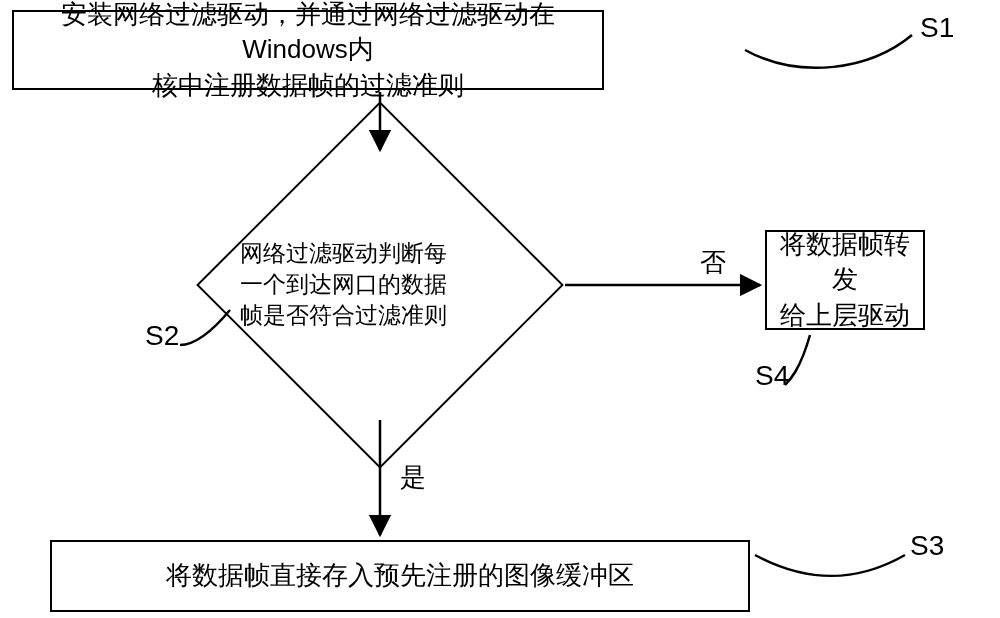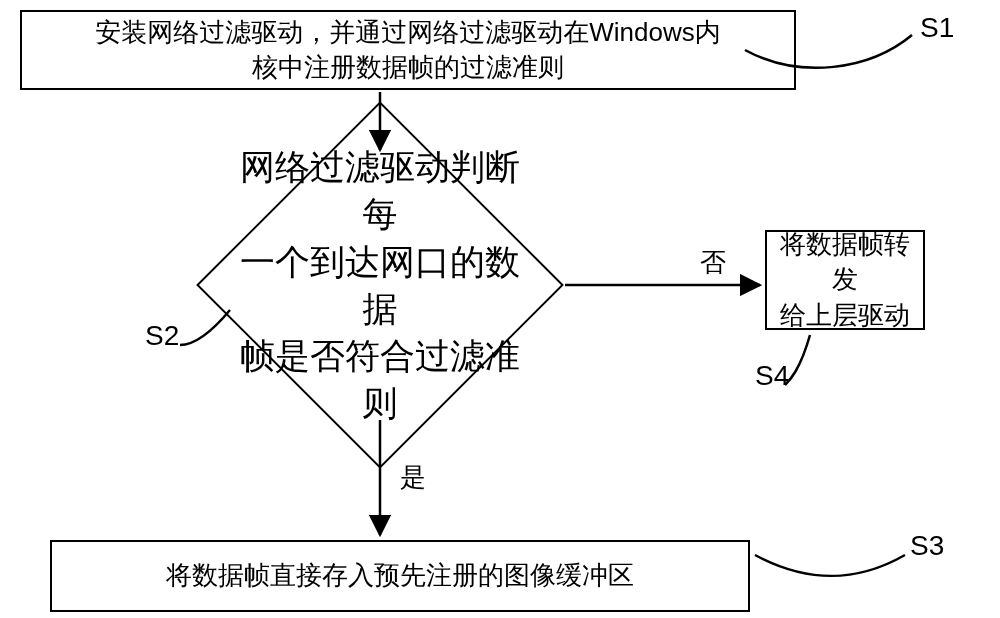--- a/index.html
+++ b/index.html
@@ -31,22 +31,21 @@
     width: 100%;
     height: 100%;
     border: 2px solid #000;
     transform: rotate(45deg);
     background: #fff;
   }
   .diamond-text {
     position: absolute;
     top: 50%; left: 50%;
     transform: translate(-50%, -50%);
-    text-align: center;
-    font-size: 35px;
+    font-size: 23px;
     line-height: 1.35;
     width: 280px;
   }
   .label {
     position: absolute;
     font-size: 28px;
   }
   .edge-label {
     position: absolute;
     font-size: 26px;
@@ -55,21 +54,21 @@
     position: absolute;
     top: 0; left: 0;
     width: 1000px;
     height: 618px;
     pointer-events: none;
   }
 </style>
 </head>
 <body>
 
-<div class="box" style="left:20px; top:10px; width:776px; height:80px;">
+<div class="box" style="left:12px; top:10px; width:592px; height:80px;">
   <span style="white-space:pre-line;">安装网络过滤驱动，并通过网络过滤驱动在Windows内
 核中注册数据帧的过滤准则</span>
 </div>
 
 <div class="diamond-wrap" style="left:250px; top:155px; width:260px; height:260px;">
   <div class="diamond"></div>
   <div class="diamond-text" style="white-space:pre-line;">网络过滤驱动判断每
 一个到达网口的数据
 帧是否符合过滤准则</div>
 </div>

